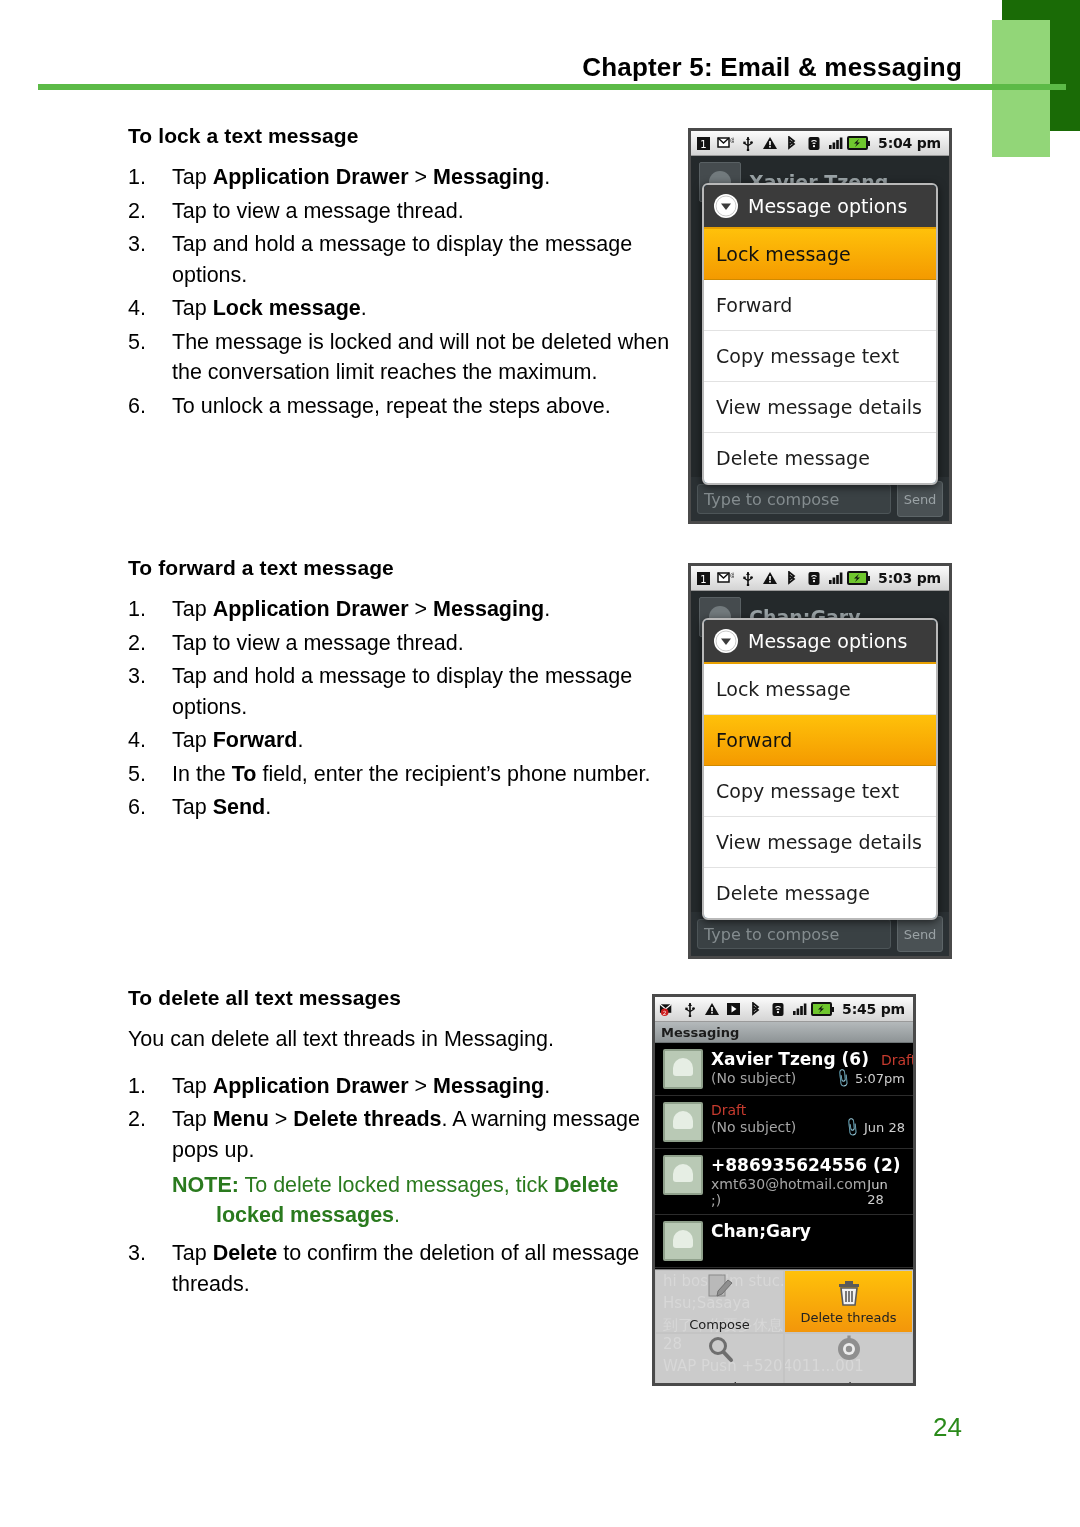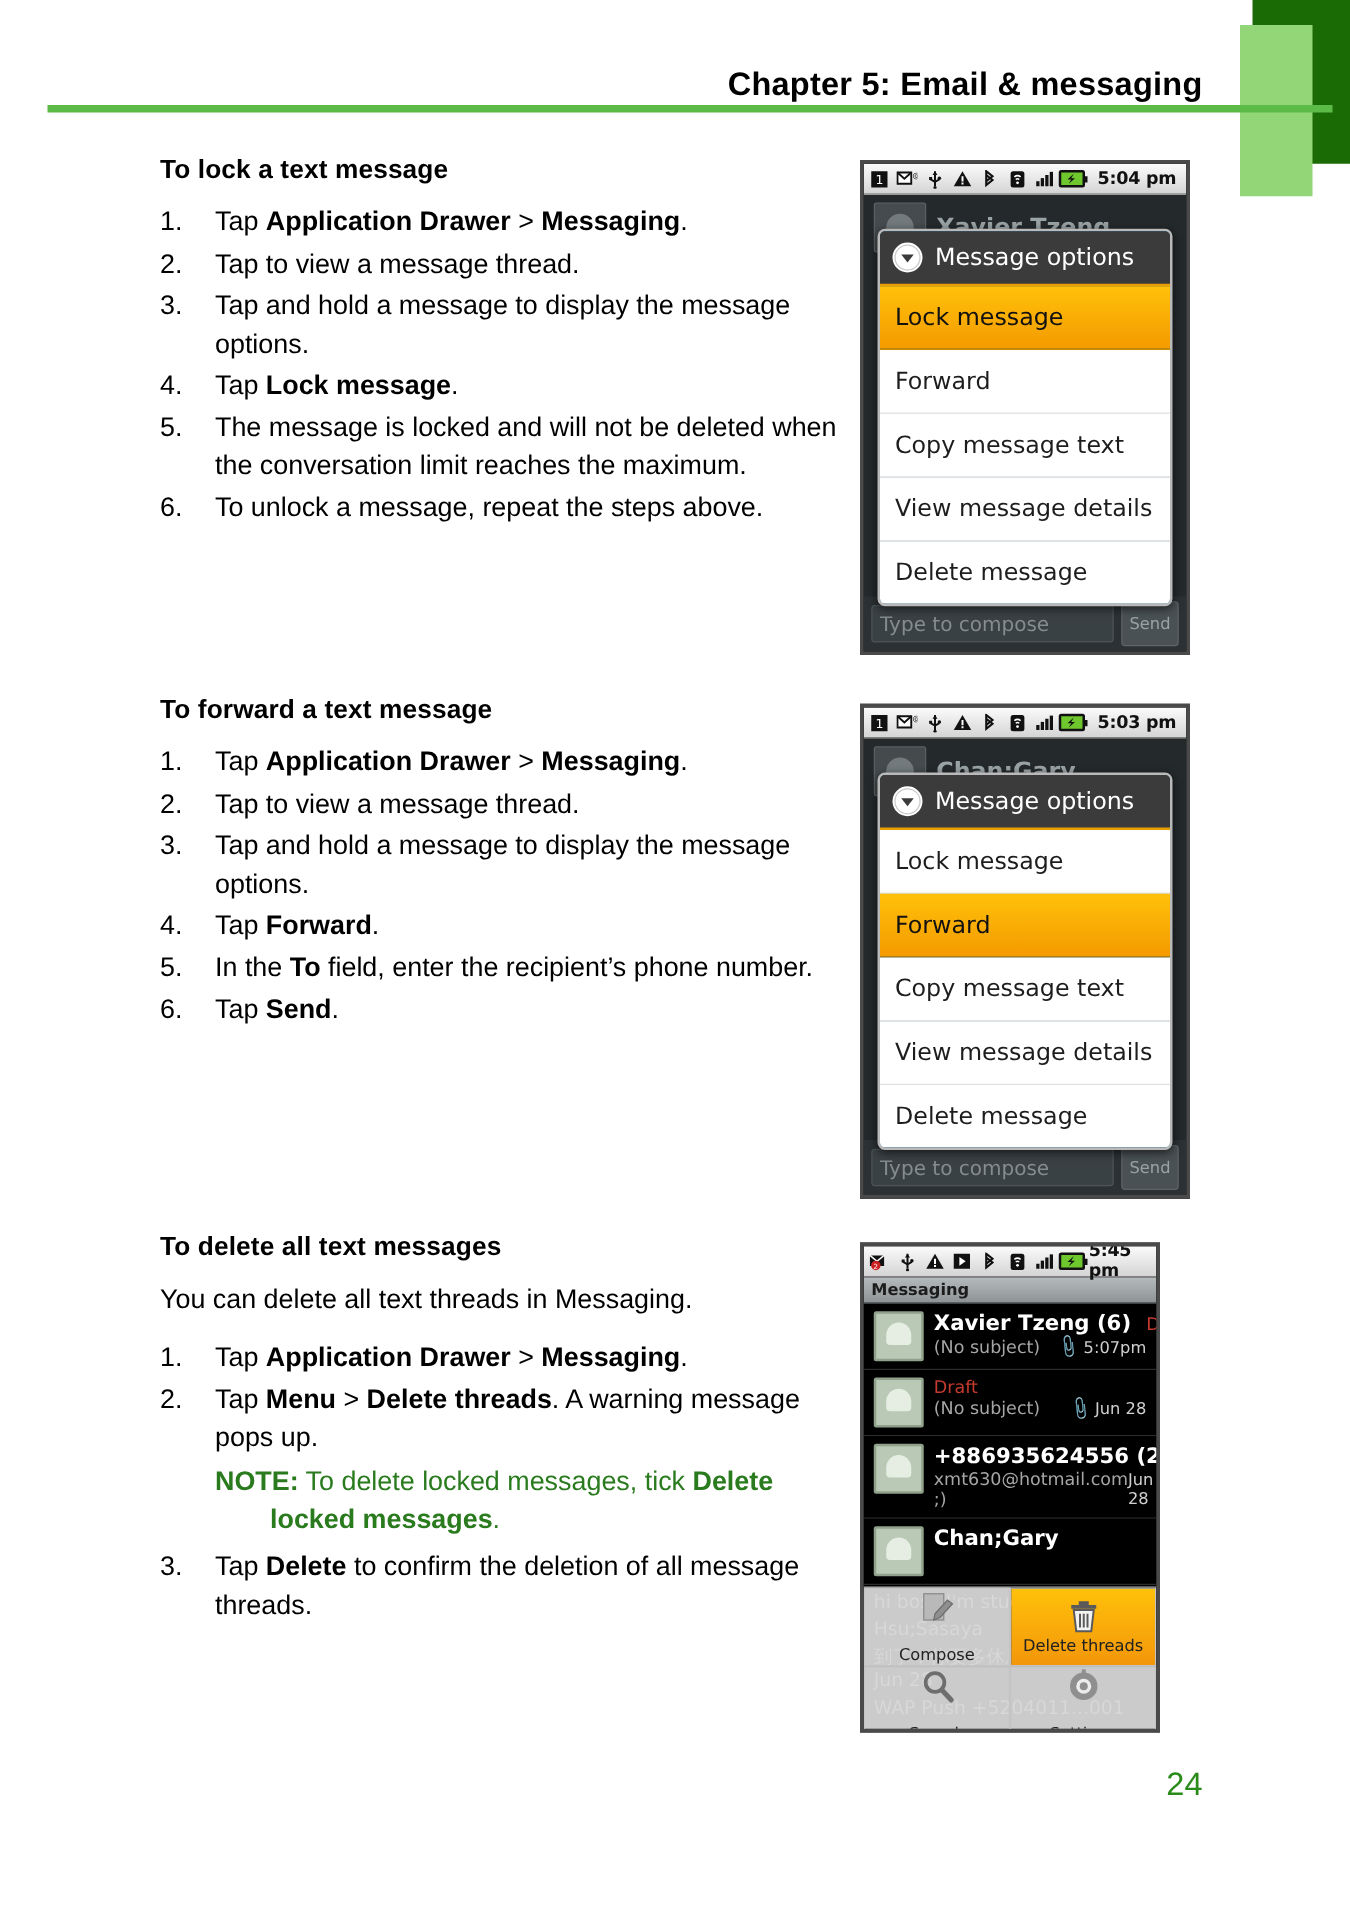--- a/index.html
+++ b/index.html
@@ -430,21 +430,21 @@
     <div id="p2-items">
         <div class="dialog-item">Lock message</div>
         <div class="dialog-item sel">Forward</div>
         <div class="dialog-item">Copy message text</div>
         <div class="dialog-item">View message details</div>
         <div class="dialog-item">Delete message</div>
       </div>
   </div>
 </div>
 
-<div class="phone" style="left:688px; top:994px; width:240px; height:392px;">
+<div class="phone" style="left:652px; top:994px; width:264px; height:392px;">
   <div class="statusbar">
     <span class="sb-icon">
         <svg width="18" height="15" viewBox="0 0 18 15">
           <path d="M1 2h12v9H1z" fill="#111"></path>
           <path d="M1 2l6 5 6-5" fill="none" stroke="#fff" stroke-width="1.2"></path>
           <circle cx="6" cy="10.5" r="4" fill="#cc1f1f"></circle>
           <text x="6" y="13.2" font-size="6" fill="#fff" text-anchor="middle" font-family="DejaVu Sans">2</text>
         </svg>
       </span>
     <span class="sb-icon">

